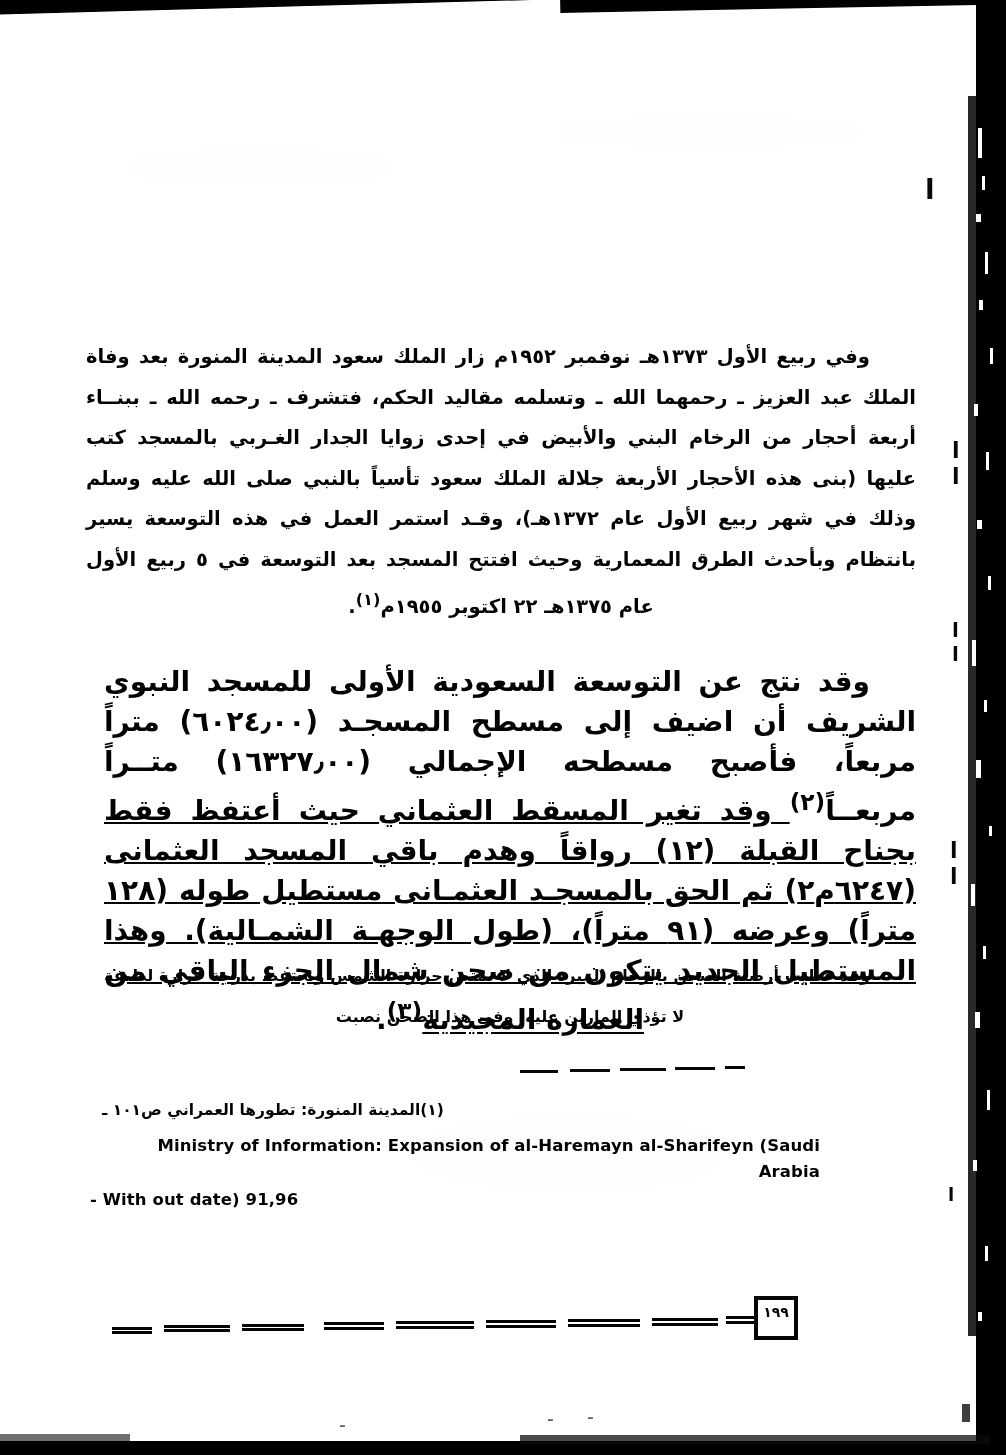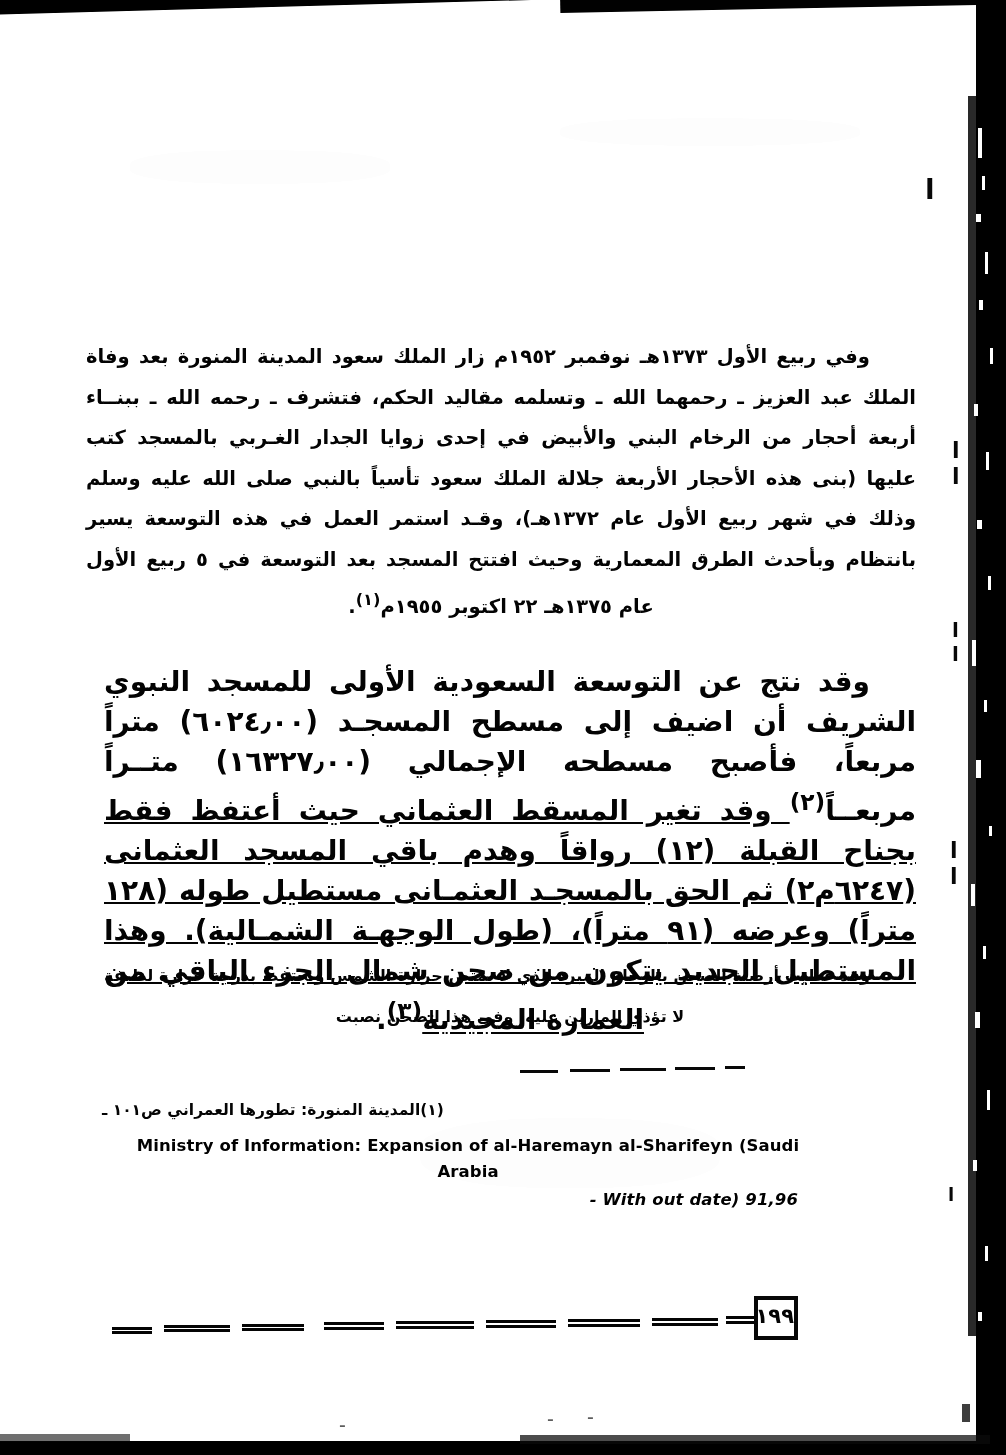--- a/index.html
+++ b/index.html
@@ -179,22 +179,22 @@
   .fn-en {
     display: block;
     direction: ltr;
     font-family: "DejaVu Sans", "Liberation Sans", sans-serif;
     font-size: 16.5px;
     line-height: 26px;
     font-weight: 700;
     color: #0a0a0a;
     letter-spacing: .1px;
   }
-  .fn-en.line1 { text-align: center;  padding-left: 26px; margin-top: 10px; }
-  .fn-en.line2 { text-align: right; padding-right: 22px; margin-top: 2px; font-style: italic; }
+  .fn-en.line1 { text-align: right;  padding-left: 26px; margin-top: 10px; }
+  .fn-en.line2 { padding-right: 22px; margin-top: 2px; }
   .fn-row.last { margin-top: 14px; }
 
   
   .footer-rule {
     position: absolute;
     left: 112px;
     top: 1318px;
     width: 640px;
     height: 14px;
   }
@@ -214,21 +214,21 @@
     border: 4px solid #101010;
     background: #ffffff;
     box-sizing: border-box;
   }
   .page-num-box .pn {
     position: absolute;
     left: 0; right: 0;
     top: 4px;
     text-align: center;
     font-family: "DejaVu Sans", sans-serif;
-    font-size: 21px;
+    font-size: 14px;
     font-weight: 700;
     color: #0d0d0d;
     letter-spacing: -1px;
     direction: rtl;
   }
 
   
   .smudge {
     position: absolute;
     background: #000;

